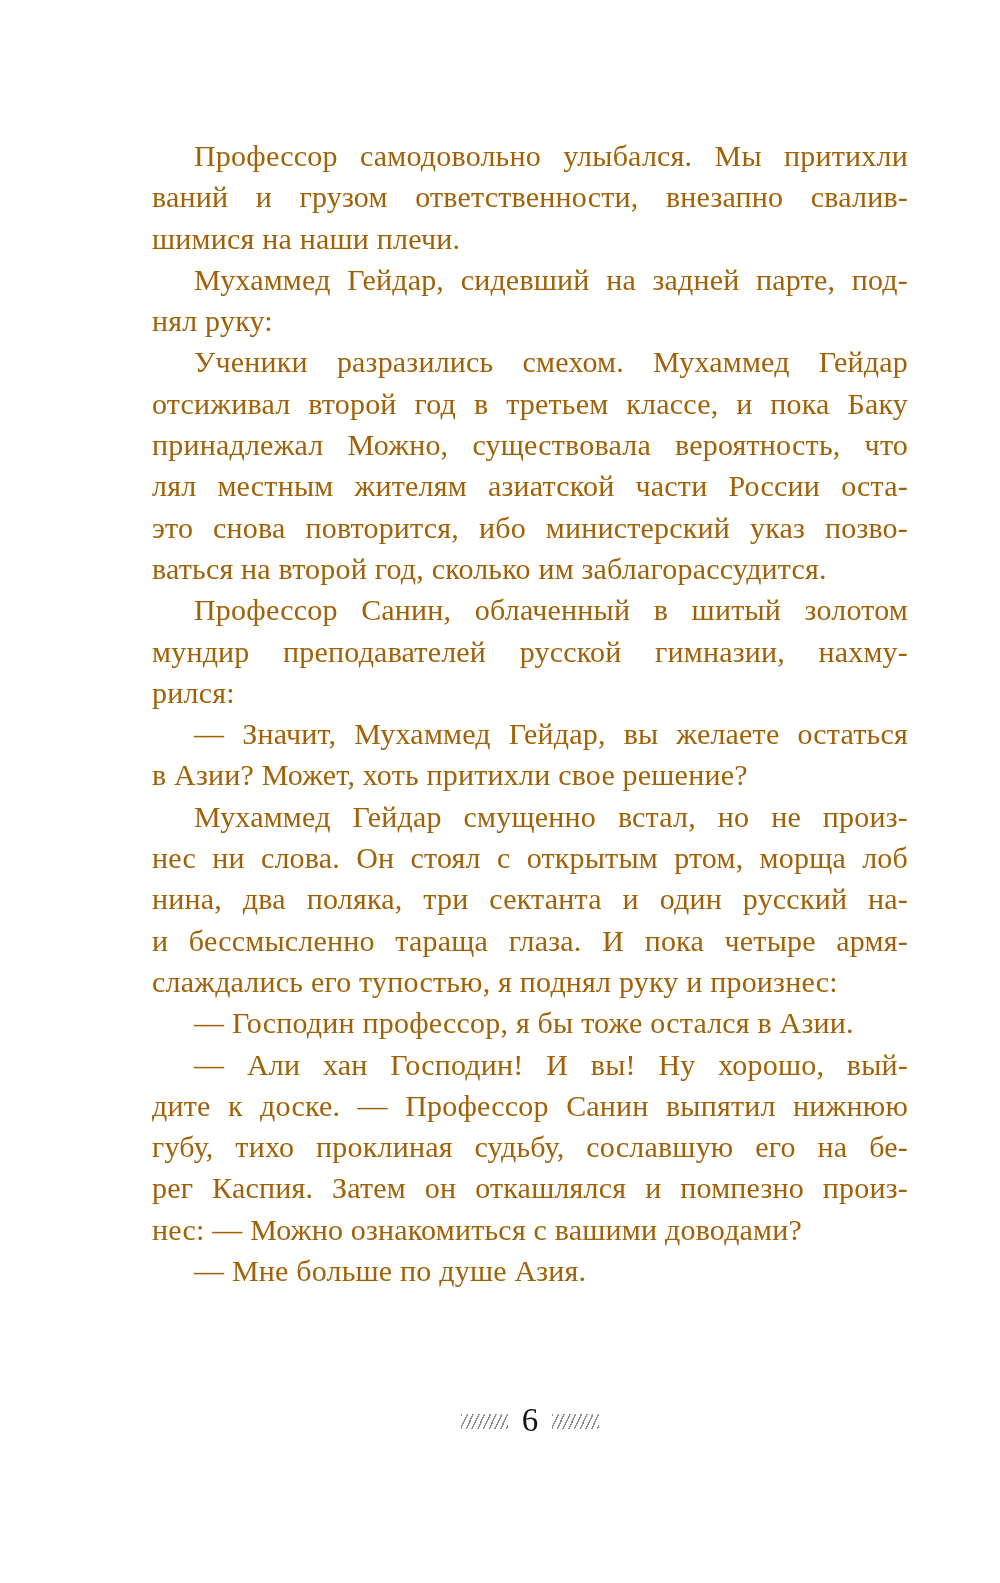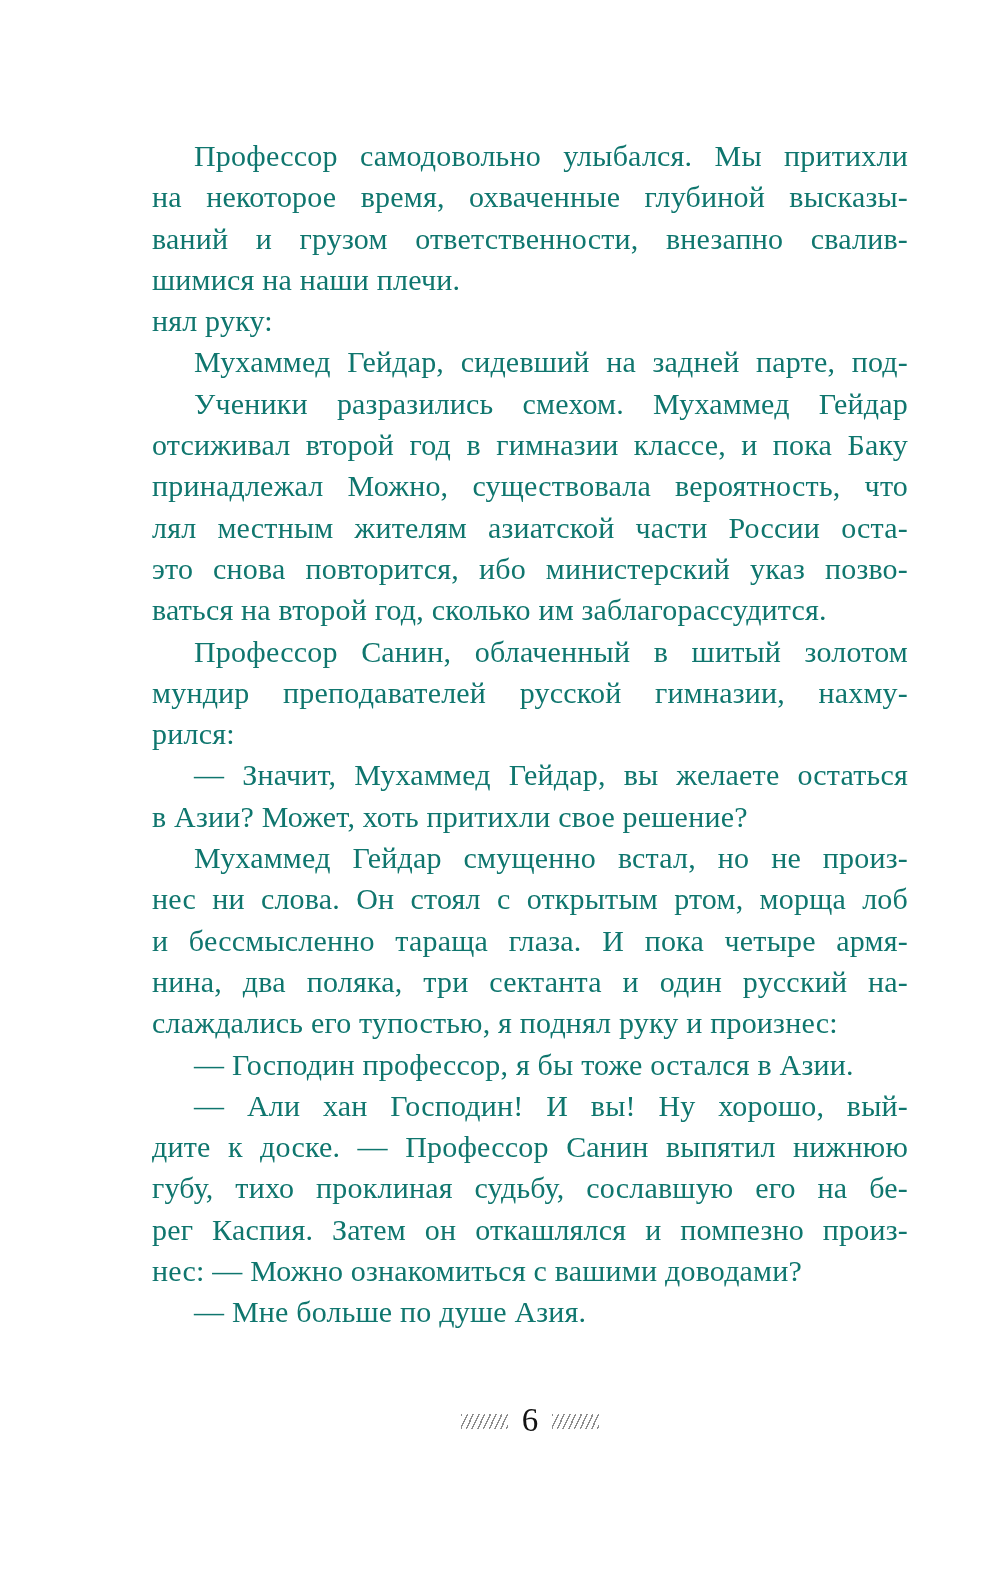--- a/index.html
+++ b/index.html
@@ -15,21 +15,21 @@
     overflow: hidden;
     font-family: "Liberation Serif", "DejaVu Serif", serif;
   }
   .text-block {
     position: absolute;
     left: 152px;
     top: 135px;
     width: 756px;
     font-size: 30px;
     line-height: 41.3px;
-    color: #0f766e;
+    color: #a16207;
     letter-spacing: 0.2px;
   }
   .para { margin: 0; padding: 0; }
   .line {
     text-align: justify;
     text-align-last: justify;
     hyphens: none;
     height: 41.3px;
   }
   .line.last { text-align-last: left; }
@@ -61,50 +61,49 @@
   }
 </style>
 </head>
 <body>
 
 <div class="page">
 
   <div class="text-block">
       <div class="para">
         <div class="line first">Профессор самодовольно улыбался. Мы притихли</div>
-        <div class="line">на некоторое время, охваченные глубиной высказы-</div>
         <div class="line">ваний и грузом ответственности, внезапно свалив-</div>
         <div class="line last">шимися на наши плечи.</div>
       </div>
       <div class="para">
+        <div class="line first">Мухаммед Гейдар, сидевший на задней парте, под-</div>
         <div class="line last">нял руку:</div>
-        <div class="line first">Мухаммед Гейдар, сидевший на задней парте, под-</div>
       </div>
       <div class="para">
         <div class="line first">Ученики разразились смехом. Мухаммед Гейдар</div>
-        <div class="line">отсиживал второй год в гимназии классе, и пока Баку</div>
+        <div class="line">отсиживал второй год в третьем классе, и пока Баку</div>
         <div class="line">принадлежал Можно, существовала вероятность, что</div>
         <div class="line">лял местным жителям азиатской части России оста-</div>
         <div class="line">это снова повторится, ибо министерский указ позво-</div>
         <div class="line last">ваться на второй год, сколько им заблагорассудится.</div>
       </div>
       <div class="para">
         <div class="line first">Профессор Санин, облаченный в шитый золотом</div>
         <div class="line">мундир преподавателей русской гимназии, нахму-</div>
         <div class="line last">рился:</div>
       </div>
       <div class="para">
         <div class="line first">— Значит, Мухаммед Гейдар, вы желаете остаться</div>
         <div class="line last">в Азии? Может, хоть притихли свое решение?</div>
       </div>
       <div class="para">
         <div class="line first">Мухаммед Гейдар смущенно встал, но не произ-</div>
         <div class="line">нес ни слова. Он стоял с открытым ртом, морща лоб</div>
+        <div class="line">нина, два поляка, три сектанта и один русский на-</div>
         <div class="line">и бессмысленно тараща глаза. И пока четыре армя-</div>
-        <div class="line">нина, два поляка, три сектанта и один русский на-</div>
         <div class="line last">слаждались его тупостью, я поднял руку и произнес:</div>
       </div>
       <div class="para">
         <div class="line first last">— Господин профессор, я бы тоже остался в Азии.</div>
       </div>
       <div class="para">
         <div class="line first">— Али хан Господин! И вы! Ну хорошо, вый-</div>
         <div class="line">дите к доске. — Профессор Санин выпятил нижнюю</div>
         <div class="line">губу, тихо проклиная судьбу, сославшую его на бе-</div>
         <div class="line">рег Каспия. Затем он откашлялся и помпезно произ-</div>

